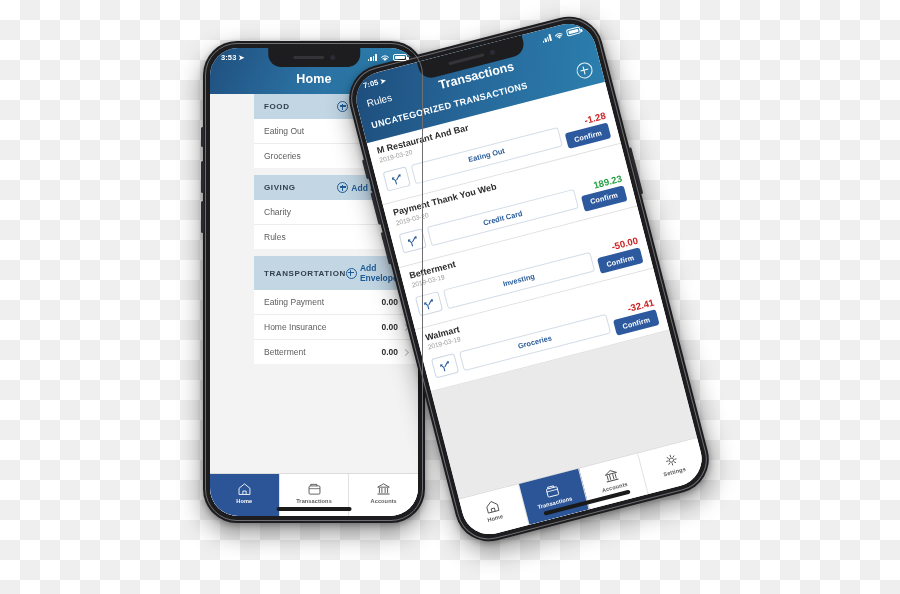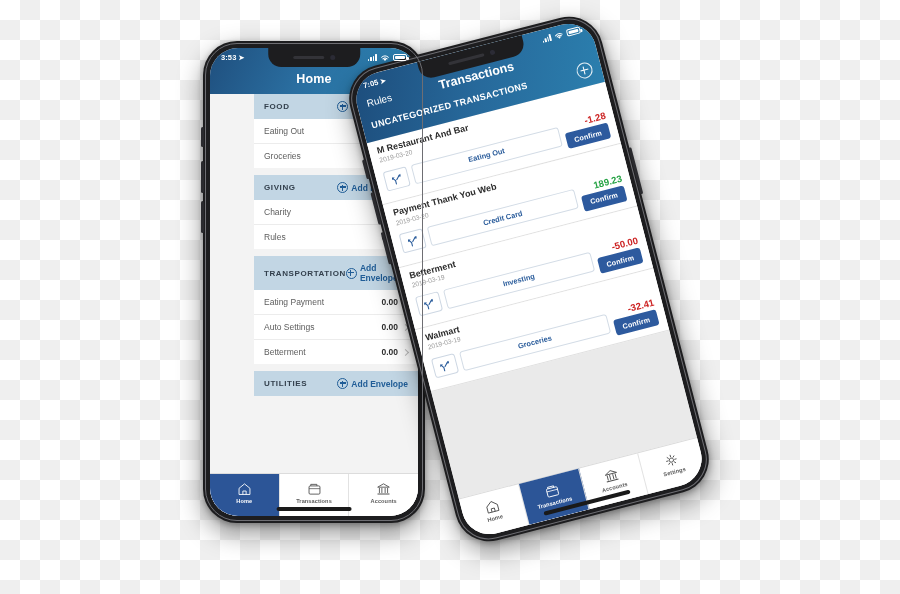--- a/index.html
+++ b/index.html
@@ -479,40 +479,31 @@
               </span>
             </div>
             <div class="env-row">
               <span class="env-name">Eating Payment</span>
               <span class="env-right">
                 <span class="env-amt">0.00</span>
                 <span class="chev"></span>
               </span>
             </div>
             <div class="env-row">
-              <span class="env-name">Auto Settings</span>
+              <span class="env-name">Home Insurance</span>
               <span class="env-right">
                 <span class="env-amt">0.00</span>
                 <span class="chev"></span>
               </span>
             </div>
             <div class="env-row">
               <span class="env-name">Betterment</span>
               <span class="env-right">
                 <span class="env-amt">0.00</span>
                 <span class="chev"></span>
-              </span>
-            </div>
-          </div>
-          <div class="group">
-            <div class="group-head">
-              <span class="group-title">UTILITIES</span>
-              <span class="add-env">
-                <span class="plus-circle"></span>
-                <span>Add Envelope</span>
               </span>
             </div>
           </div>
         </div>
 
       <div class="tabbar" id="left-tabs">
           <div class="tab active">
             <svg width="15" height="14" viewBox="0 0 22 20">
               <path d="M11 2.5 L3 9 v9 h16 V9 Z" fill="none" stroke="#ffffff" stroke-width="1.3" stroke-linejoin="round"></path>
               <path d="M8.6 18 v-5 h4.8 v5" fill="none" stroke="#ffffff" stroke-width="1.3"></path>

